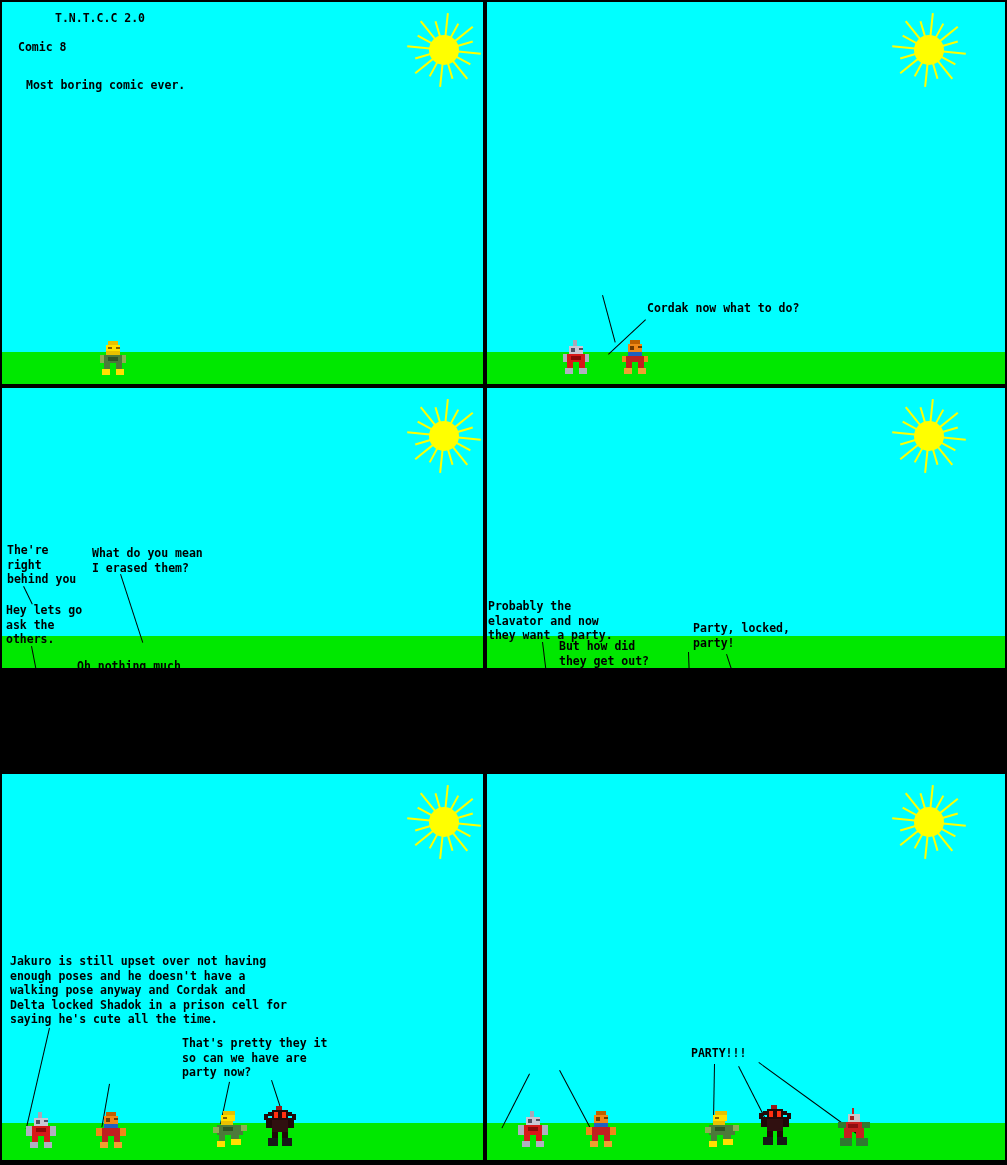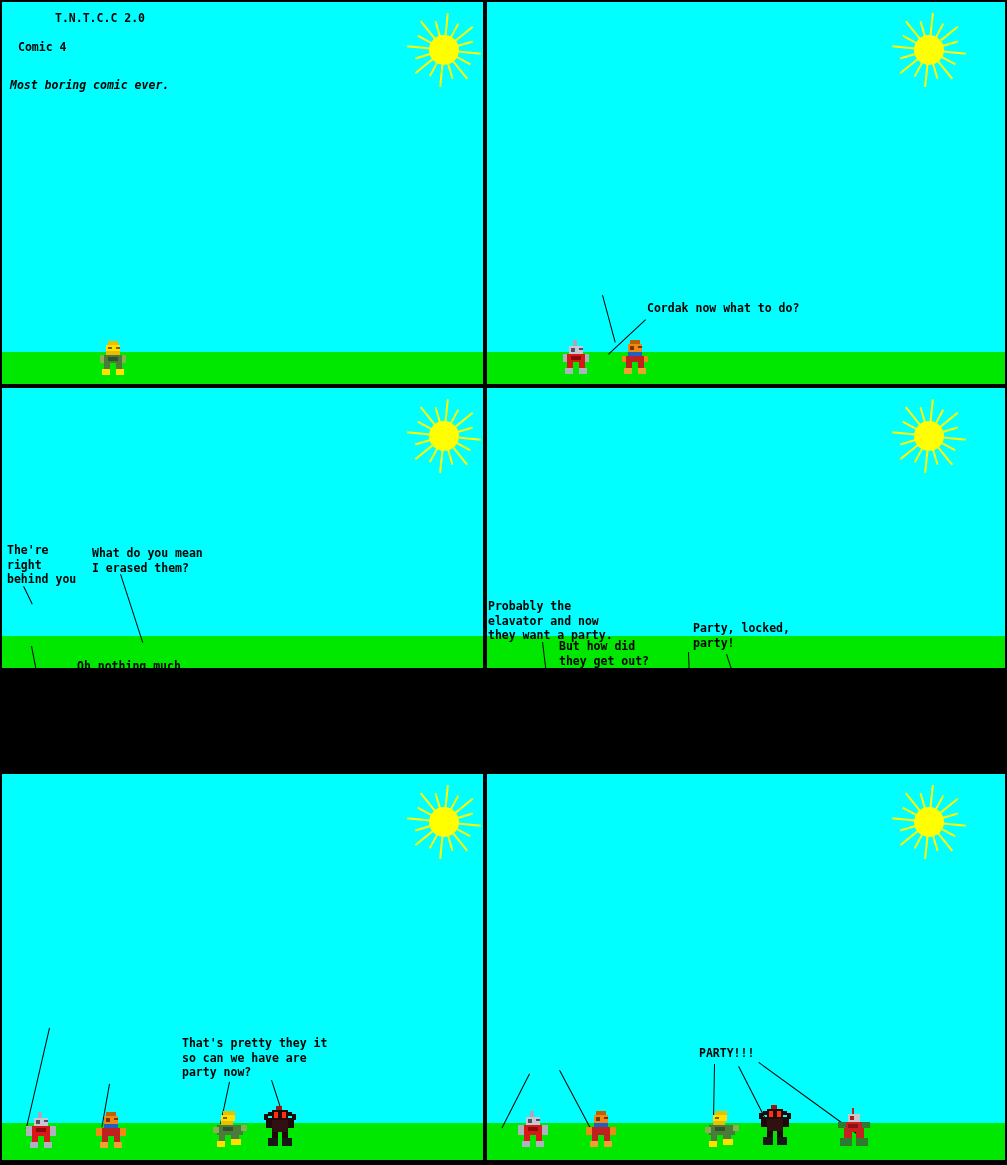--- a/index.html
+++ b/index.html
@@ -117,22 +117,22 @@
         <div class="ray" style="width: 38px; transform: rotate(186deg);"></div>
         <div class="ray" style="width: 31px; transform: rotate(208.5deg);"></div>
         <div class="ray" style="width: 38px; transform: rotate(231deg);"></div>
         <div class="ray" style="width: 31px; transform: rotate(253.5deg);"></div>
         <div class="ray" style="width: 38px; transform: rotate(276deg);"></div>
         <div class="ray" style="width: 31px; transform: rotate(298.5deg);"></div>
         <div class="ray" style="width: 38px; transform: rotate(321deg);"></div>
         <div class="ray" style="width: 31px; transform: rotate(343.5deg);"></div>
       </div>
     <div class="title" style="left:17px; top:9px;margin-left:36px;">T.N.T.C.C 2.0</div>
-    <div class="title" style="left:16px; top:38px;">Comic 4</div>
-    <div class="title" style="left:8px; top:76px;font-style:italic;">Most boring comic ever.</div>
+    <div class="title" style="left:16px; top:38px;">Comic 8</div>
+    <div class="title" style="left:24px; top:76px;">Most boring comic ever.</div>
 
     <div class="sprite" style="left:96px; top:339px;">
       <svg width="30" height="34" viewBox="0 0 15 17" shape-rendering="crispEdges">
         <rect x="5" y="0" width="5" height="2" fill="#E8C000"></rect>
         <rect x="4" y="2" width="7" height="3" fill="#FFE000"></rect>
         <rect x="5" y="3" width="2" height="1" fill="#806000"></rect>
         <rect x="9" y="3" width="2" height="1" fill="#806000"></rect>
         <rect x="4" y="5" width="7" height="2" fill="#E8C000"></rect>
         <rect x="2" y="7" width="11" height="4" fill="#4C7A3A"></rect>
         <rect x="1" y="7" width="2" height="4" fill="#8FAD54"></rect>
@@ -228,20 +228,23 @@
         <div class="ray" style="width: 31px; transform: rotate(298.5deg);"></div>
         <div class="ray" style="width: 38px; transform: rotate(321deg);"></div>
         <div class="ray" style="width: 31px; transform: rotate(343.5deg);"></div>
       </div>
 
     <div class="bubble" style="left:5px; top:155px; width:100px;">The're
 right
 behind you</div>
     <div class="leader" style="left:22px; top:198px; width:20px; transform:rotate(64deg);"></div>
 
+    <div class="bubble" style="left:4px; top:215px; width:110px;">Hey lets go
+ask the
+others.</div>
     <div class="leader" style="left:30px; top:258px; width:92px; transform:rotate(79deg);"></div>
 
     <div class="bubble" style="left:90px; top:158px; width:160px;">What do you mean
 I erased them?</div>
     <div class="leader" style="left:119px; top:186px; width:72px; transform:rotate(72deg);"></div>
 
     <div class="bubble" style="left:75px; top:271px; width:170px;">Oh nothing much
 really except I
 don't know what
 to do.</div>
@@ -442,20 +445,25 @@
         <div class="ray" style="width: 38px; transform: rotate(186deg);"></div>
         <div class="ray" style="width: 31px; transform: rotate(208.5deg);"></div>
         <div class="ray" style="width: 38px; transform: rotate(231deg);"></div>
         <div class="ray" style="width: 31px; transform: rotate(253.5deg);"></div>
         <div class="ray" style="width: 38px; transform: rotate(276deg);"></div>
         <div class="ray" style="width: 31px; transform: rotate(298.5deg);"></div>
         <div class="ray" style="width: 38px; transform: rotate(321deg);"></div>
         <div class="ray" style="width: 31px; transform: rotate(343.5deg);"></div>
       </div>
 
+    <div class="bubble" style="left:8px; top:180px; width:320px;">Jakuro is still upset over not having
+enough poses and he doesn't have a
+walking pose anyway and Cordak and
+Delta locked Shadok in a prison cell for
+saying he's cute all the time.</div>
     <div class="leader" style="left:48px; top:254px; width:104px; transform:rotate(103deg);"></div>
 
     <div class="leader" style="left:108px; top:310px; width:44px; transform:rotate(100deg);"></div>
 
     <div class="bubble" style="left:180px; top:262px; width:190px;">That's pretty they it
 so can we have are
 party now?</div>
     <div class="leader" style="left:228px; top:308px; width:43px; transform:rotate(102deg);"></div>
     <div class="leader" style="left:270px; top:306px; width:44px; transform:rotate(72deg);"></div>
 
@@ -549,21 +557,21 @@
         <div class="ray" style="width: 31px; transform: rotate(253.5deg);"></div>
         <div class="ray" style="width: 38px; transform: rotate(276deg);"></div>
         <div class="ray" style="width: 31px; transform: rotate(298.5deg);"></div>
         <div class="ray" style="width: 38px; transform: rotate(321deg);"></div>
         <div class="ray" style="width: 31px; transform: rotate(343.5deg);"></div>
       </div>
 
     <div class="leader" style="left:43px; top:300px; width:61px; transform:rotate(117deg);"></div>
     <div class="leader" style="left:73px; top:296px; width:68px; transform:rotate(62deg);"></div>
 
-    <div class="bubble" style="left:204px; top:272px; width:100px;margin-left:8px;">PARTY!!!</div>
+    <div class="bubble" style="left:204px; top:272px; width:100px;">PARTY!!!</div>
     <div class="leader" style="left:228px; top:290px; width:63px; transform:rotate(91deg);"></div>
     <div class="leader" style="left:252px; top:292px; width:68px; transform:rotate(63deg);"></div>
     <div class="leader" style="left:272px; top:288px; width:132px; transform:rotate(36deg);"></div>
 
     <div class="sprite" style="left:31px; top:336px;">
       <svg width="32" height="37" viewBox="0 0 16 18" shape-rendering="crispEdges">
         <rect x="6" y="0" width="2" height="3" fill="#A8A8B8"></rect>
         <rect x="4" y="3" width="7" height="4" fill="#C8C8D4"></rect>
         <rect x="5" y="4" width="2" height="2" fill="#505060"></rect>
         <rect x="9" y="4" width="2" height="1" fill="#505060"></rect>

